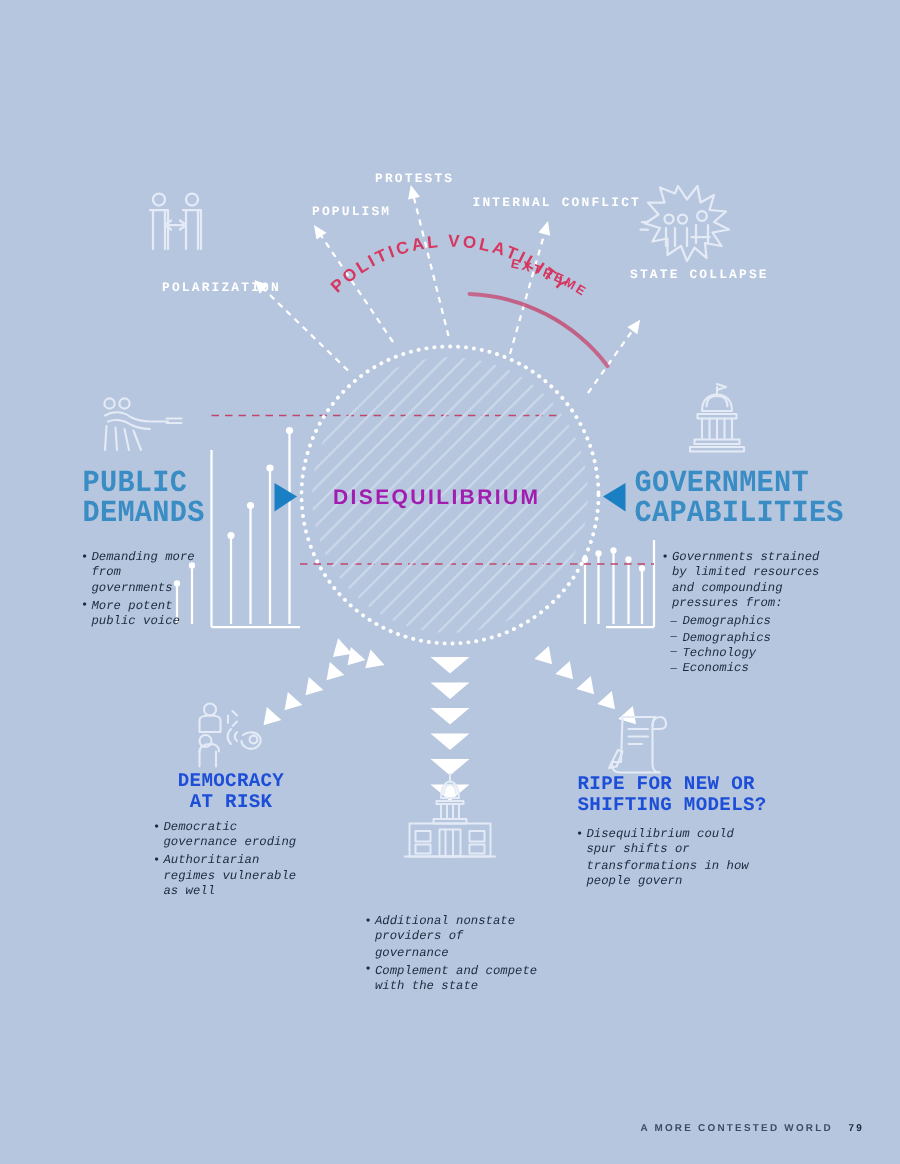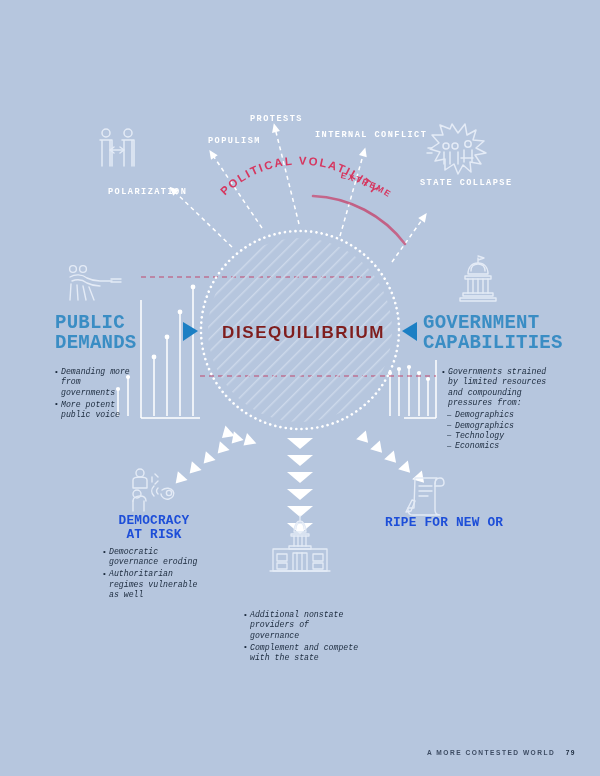--- a/index.html
+++ b/index.html
@@ -81,23 +81,23 @@
     font-size:6.6px;
     letter-spacing:1.5px;
     color:#3d4c63;
     font-weight:bold;
     white-space:nowrap;
   }
   .footer .pg{color:#1b2a3d;margin-left:7px;}
 
   .disq{
     position:absolute;
-    color:#7f1d1d;
-    font-weight:bold;
-    font-size:17px;
+    color:#a21caf;
+    font-weight:bold;
+    font-size:14px;
     letter-spacing:1.6px;
     white-space:nowrap;
   }
 </style>
 </head>
 <body>
 
 <div id="stage">
 
   <svg class="svg-layer" viewBox="0 0 600 776">
@@ -328,20 +328,24 @@
     <li>Authoritarian regimes vulnerable as well</li>
   </ul>
 
   <ul class="bul abs" style="left:243px;top:610px;width:118px;">
     <li>Additional nonstate providers of governance</li>
     <li>Complement and compete with the state</li>
   </ul>
 
   <div class="abs" style="left:385px;top:516px;width:140px;">
     <div class="bottom-title left-al">RIPE FOR NEW OR</div>
-  </div>
+    <div class="bottom-title left-al">SHIFTING MODELS?</div>
+  </div>
+  <ul class="bul abs" style="left:384px;top:552px;width:122px;">
+    <li>Disequilibrium could spur shifts or transformations in how people govern</li>
+  </ul>
 
   <div class="footer">
     <span>A MORE CONTESTED WORLD</span>
     <span class="pg">79</span>
   </div>
 
 </div>
 
 </body></html>

